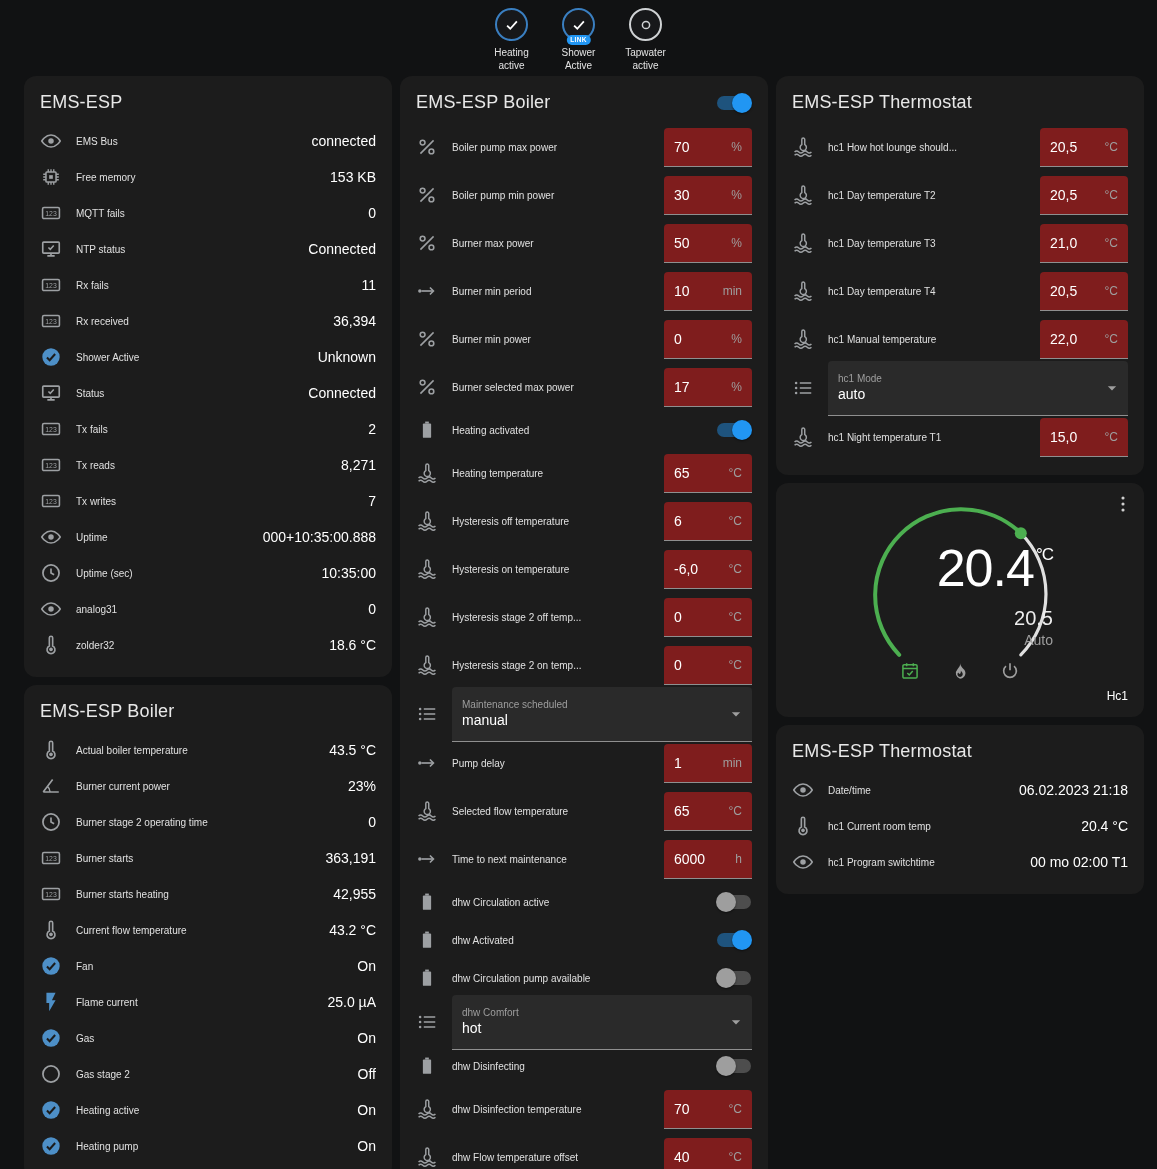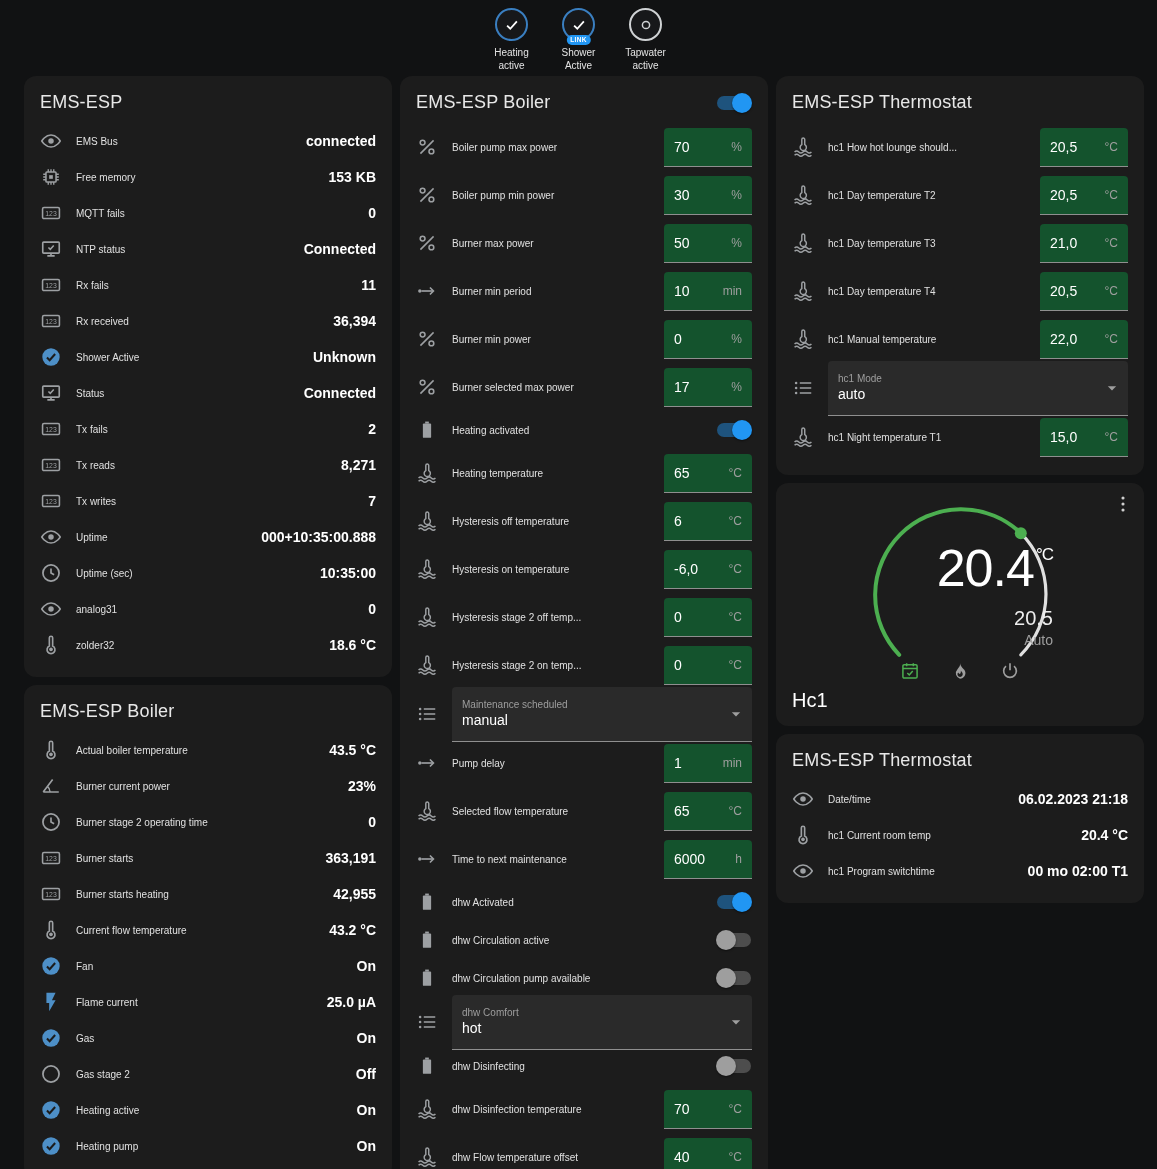--- a/index.html
+++ b/index.html
@@ -22,26 +22,26 @@
   .card-title-row{display:flex;align-items:center;justify-content:space-between;padding:6px 0 10px;}
   .card-title{font-size:18px;color:#e8e8e8;font-weight:400;letter-spacing:.2px;}
 
   
   .row{display:flex;align-items:center;gap:14px;}
   .row.info{height:36px;}
   .row.ctl{height:48px;}
   .row.tgl{height:38px;}
   .row.sel{height:50px;}
   .row .label{flex:1;font-size:10px;color:#e0e0e0;white-space:nowrap;overflow:hidden;text-overflow:ellipsis;}
-  .row .value{font-size:14px;color:#fff;white-space:nowrap;font-weight:bold;}
+  .row .value{font-size:14px;color:#fff;white-space:nowrap;}
   .icon{width:22px;height:22px;flex:none;color:#9da0a3;display:flex;align-items:center;justify-content:center;}
   .icon svg{width:100%;height:100%;display:block;}
 
   
-  .numbox{margin-left:auto;display:flex;align-items:center;justify-content:space-between;gap:12px;background:#14532d;border-bottom:1px solid #8f8f8f;border-radius:4px 4px 0 0;height:38px;padding:0 10px;min-width:68px;}
+  .numbox{margin-left:auto;display:flex;align-items:center;justify-content:space-between;gap:12px;background:#7f1d1d;border-bottom:1px solid #8f8f8f;border-radius:4px 4px 0 0;height:38px;padding:0 10px;min-width:68px;}
   .numbox .val{font-size:14px;color:#fff;}
   .numbox .unit{font-size:12px;color:#9e9e9e;}
 
   
   .toggle{position:relative;width:36px;height:20px;margin-left:auto;flex:none;cursor:pointer;}
   .toggle .track{position:absolute;left:1px;top:3px;width:34px;height:14px;border-radius:7px;background:#4d4d4d;}
   .toggle.on .track{background:rgba(33,150,243,.45);}
   .toggle .thumb{position:absolute;top:0;width:20px;height:20px;border-radius:50%;background:#9e9e9e;left:0;box-shadow:0 1px 2px rgba(0,0,0,.5);}
   .toggle.on .thumb{left:auto;right:0;background:#2196f3;}
 
@@ -56,21 +56,21 @@
   .menu-icon{position:absolute;top:10px;right:10px;width:22px;height:22px;color:#d5d5d5;cursor:pointer;}
   .dial{width:186px;height:186px;margin:8px auto 0;position:relative;}
   .dial svg{position:absolute;inset:0;}
   .dial-text{position:absolute;inset:0;display:flex;flex-direction:column;align-items:flex-end;justify-content:center;text-align:center;padding-top:2px;}
   .cur{font-size:52px;color:#fff;line-height:1;letter-spacing:-1px;display:flex;align-items:flex-start;}
   .cur-unit{font-size:17px;color:#fff;margin-top:4px;margin-left:2px;}
   .tgt{font-size:20px;color:#ededed;margin-top:13px;}
   .mode{font-size:14px;color:#9e9e9e;margin-top:2px;}
   .t-icons{display:flex;justify-content:center;gap:30px;margin-top:-26px;position:relative;}
   .t-icons .icon{width:20px;height:20px;cursor:pointer;}
-  .t-name{text-align:left;font-size:20px;color:#fff;margin-top:8px;}
+  .t-name{text-align:right;font-size:12px;color:#fff;margin-top:8px;}
 </style>
 </head>
 <body>
 
 <div class="page">
   <div class="badges" id="badges">
       <div class="badge">
         <div class="badge-circle">
           <span class="icon">
             <svg viewBox="0 0 24 24">
@@ -623,35 +623,35 @@
               <span class="unit">h</span>
             </div>
           </div>
           <div class="row tgl">
             <span class="icon">
               <svg viewBox="0 0 24 24">
                 <rect x="7.5" y="5" width="9" height="15.5" rx="1" fill="currentColor"></rect>
                 <rect x="10" y="2.8" width="4" height="2.2" fill="currentColor"></rect>
               </svg>
             </span>
+            <div class="label">dhw Circulation active</div>
+            <div class="toggle off">
+              <div class="track"></div>
+              <div class="thumb"></div>
+            </div>
+          </div>
+          <div class="row tgl">
+            <span class="icon">
+              <svg viewBox="0 0 24 24">
+                <rect x="7.5" y="5" width="9" height="15.5" rx="1" fill="currentColor"></rect>
+                <rect x="10" y="2.8" width="4" height="2.2" fill="currentColor"></rect>
+              </svg>
+            </span>
             <div class="label">dhw Activated</div>
             <div class="toggle on">
-              <div class="track"></div>
-              <div class="thumb"></div>
-            </div>
-          </div>
-          <div class="row tgl">
-            <span class="icon">
-              <svg viewBox="0 0 24 24">
-                <rect x="7.5" y="5" width="9" height="15.5" rx="1" fill="currentColor"></rect>
-                <rect x="10" y="2.8" width="4" height="2.2" fill="currentColor"></rect>
-              </svg>
-            </span>
-            <div class="label">dhw Circulation active</div>
-            <div class="toggle off">
               <div class="track"></div>
               <div class="thumb"></div>
             </div>
           </div>
           <div class="row tgl">
             <span class="icon">
               <svg viewBox="0 0 24 24">
                 <rect x="7.5" y="5" width="9" height="15.5" rx="1" fill="currentColor"></rect>
                 <rect x="10" y="2.8" width="4" height="2.2" fill="currentColor"></rect>
               </svg>

